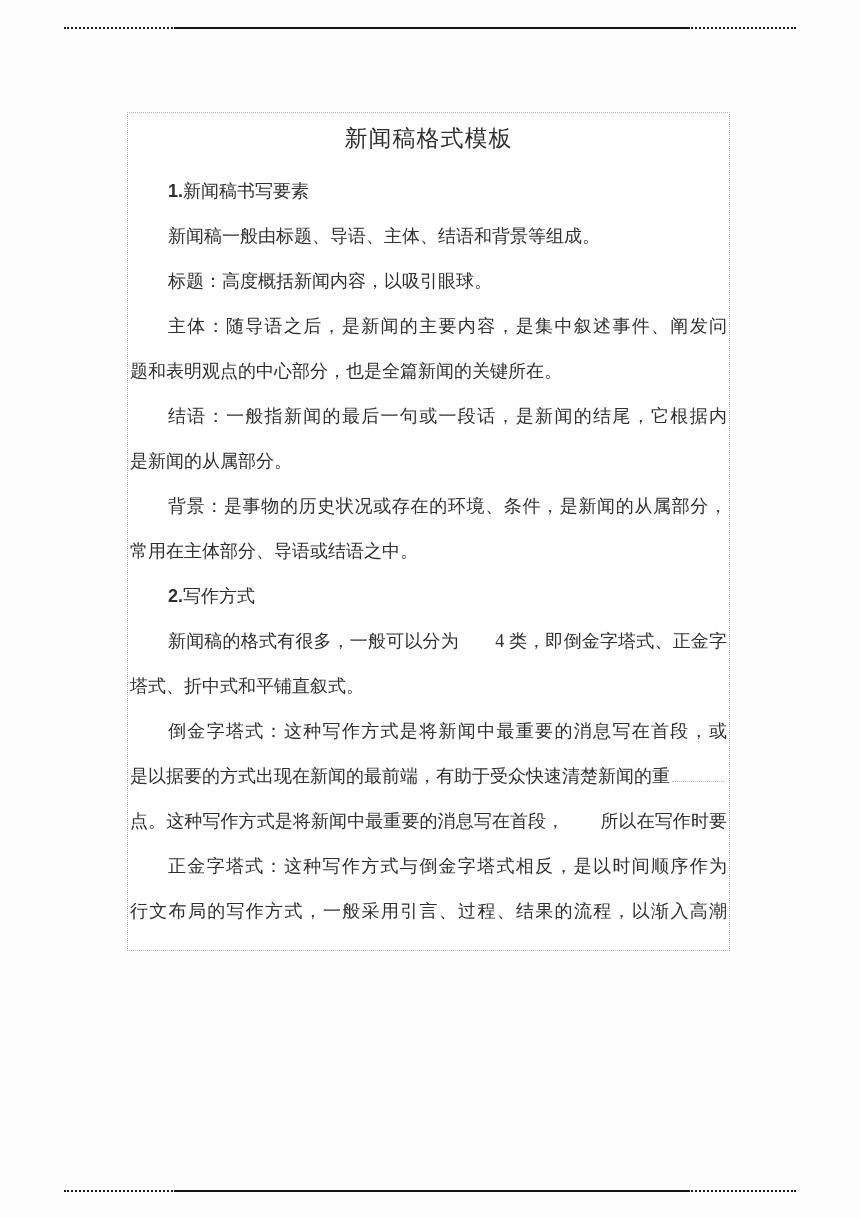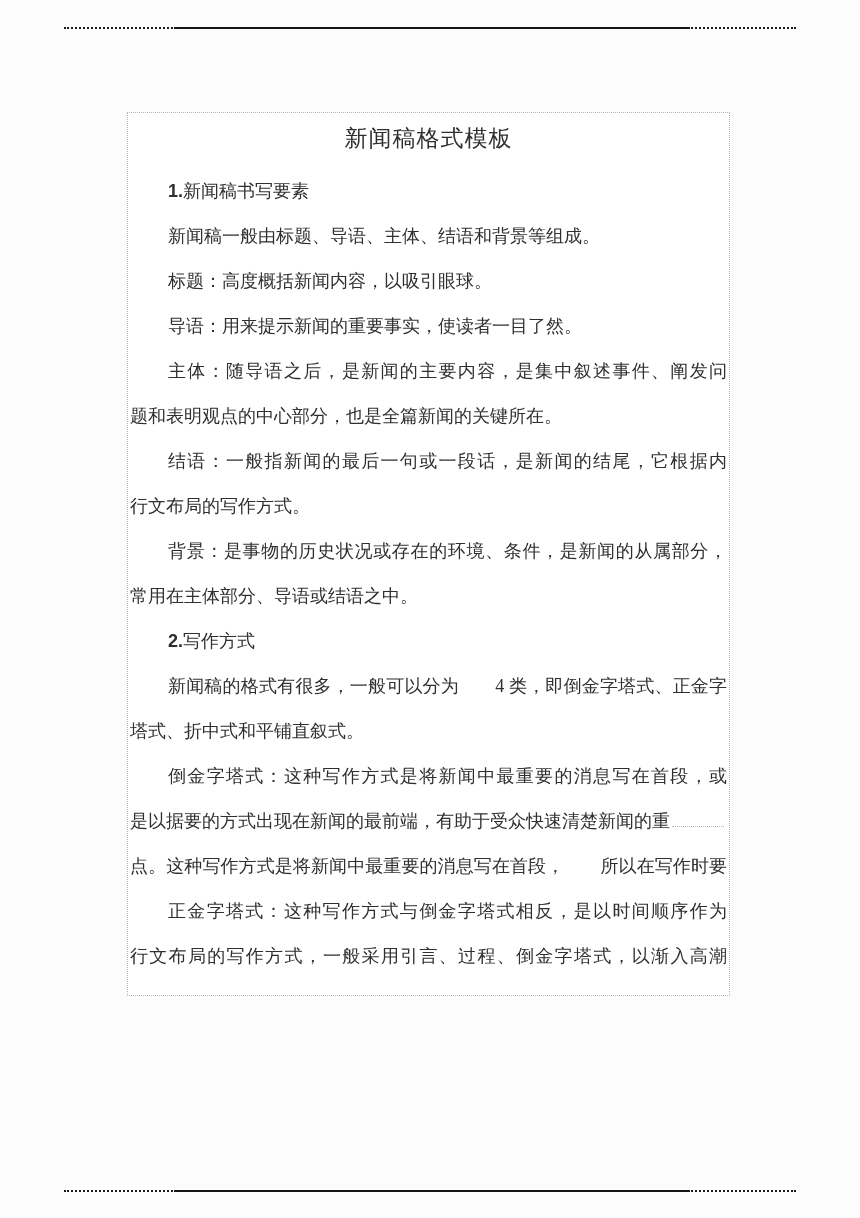--- a/index.html
+++ b/index.html
@@ -93,37 +93,36 @@
   </div>
 
   <div class="page">
 
     <div class="doc-title">新闻稿格式模板</div>
 
     <div class="line heading indent"><span class="num">1.</span><span>新闻稿书写要素</span></div>
 
     <div class="line indent">新闻稿一般由标题、导语、主体、结语和背景等组成。</div>
     <div class="line indent">标题：高度概括新闻内容，以吸引眼球。</div>
-    <div class="line indent">导语：用来提示新闻的重要事实，使读者一目了然。</div>
     <div class="line indent full">主体：随导语之后，是新闻的主要内容，是集中叙述事件、阐发问</div>
     <div class="line">题和表明观点的中心部分，也是全篇新闻的关键所在。</div>
     <div class="line indent full">结语：一般指新闻的最后一句或一段话，是新闻的结尾，它根据内</div>
-    <div class="line">行文布局的写作方式。</div>
+    <div class="line">是新闻的从属部分。</div>
     <div class="line indent full">背景：是事物的历史状况或存在的环境、条件，是新闻的从属部分，</div>
     <div class="line">常用在主体部分、导语或结语之中。</div>
 
     <div class="line heading indent"><span class="num">2.</span><span>写作方式</span></div>
 
     <div class="line indent full">新闻稿的格式有很多，一般可以分为　　4 类，即倒金字塔式、正金字</div>
     <div class="line">塔式、折中式和平铺直叙式。</div>
     <div class="line indent full">倒金字塔式：这种写作方式是将新闻中最重要的消息写在首段，或</div>
     <div class="line"><span>是以据要的方式出现在新闻的最前端，有助于受众快速清楚新闻的重</span><span class="tail-dotted"></span></div>
     <div class="line full">点。这种写作方式是将新闻中最重要的消息写在首段，　　所以在写作时要</div>
     <div class="line indent full">正金字塔式：这种写作方式与倒金字塔式相反，是以时间顺序作为</div>
-    <div class="line full">行文布局的写作方式，一般采用引言、过程、倒金字塔式，以渐入高潮</div>
+    <div class="line full">行文布局的写作方式，一般采用引言、过程、结果的流程，以渐入高潮</div>
 
   </div>
 
   <div class="rule rule-bottom">
     <span class="dash-seg dash-left"></span>
     <span class="solid-seg"></span>
     <span class="dash-seg dash-right"></span>
   </div>
 
 </div>

